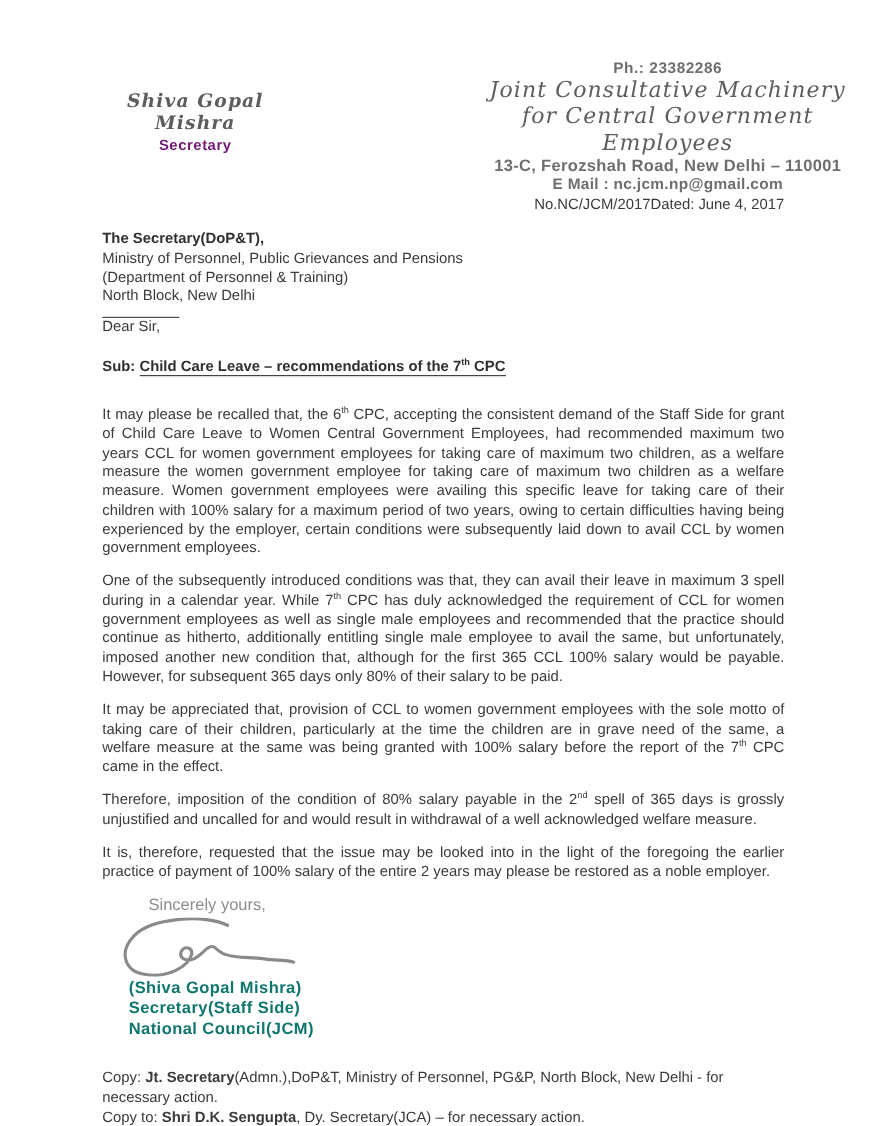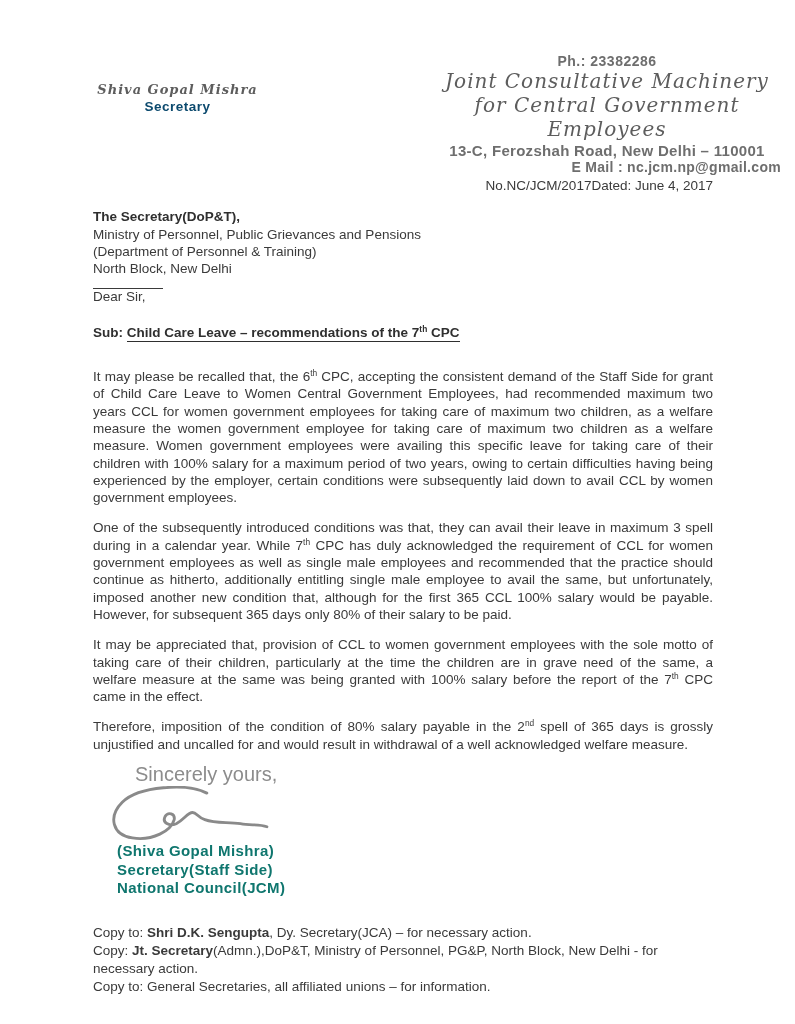--- a/index.html
+++ b/index.html
@@ -18,37 +18,37 @@
     left: 90px; top: 82px;
     width: 175px;
     text-align: center;
   }
   .script {
     font-family: "DejaVu Serif", serif;
     font-style: italic;
     color: #5d5d5d;
     letter-spacing: 1px;
   }
-  .lh-name { font-size: 13px; font-weight: bold; }
+  .lh-name { font-size: 17px; font-weight: bold; }
   .lh-title {
-    font-size: 13.5px; font-weight: bold; color: #0c4a6e;
+    font-size: 13.5px; font-weight: bold; color: #701a75;
     margin-top: 2px; letter-spacing: 0.5px;
   }
   .lh-right {
     position: absolute;
     left: 433px; top: 53px;
     width: 348px;
     text-align: center;
     color: #6e6e6e;
   }
   .lh-phone { font-size: 14px; font-weight: bold; letter-spacing: 0.5px; }
   .lh-org   { font-size: 15px; font-weight: bold; letter-spacing: 0.5px; margin-top: 2px; }
   .lh-script { font-size: 20px; line-height: 24px; }
   .lh-addr  { font-size: 15px; font-weight: bold; letter-spacing: 0.3px; margin-top: 1px; }
-  .lh-email { font-size: 14px; font-weight: bold; letter-spacing: 0.3px; text-align: right; }
+  .lh-email { font-size: 14px; font-weight: bold; letter-spacing: 0.3px; }
   
   .content {
     position: absolute;
     left: 93px; top: 177px;
     width: 620px;
     font-size: 13.5px;
     line-height: 17.3px;
   }
   .ref-row {
     display: flex;
@@ -63,21 +63,21 @@
   .subject .u-strong { border-bottom: 1.6px solid #2f2f2f; padding-bottom: 1px; }
   .para {
     text-align: justify;
     margin: 0 0 13px 0;
   }
   .para:last-of-type { margin-bottom: 12px; }
   sup { font-size: 0.62em; vertical-align: super; line-height: 0; }
   
   .valediction {
     color: #8c8c8c;
-    font-size: 20px;
+    font-size: 15px;
     padding-left: 42px;
     margin-bottom: 3px;
   }
   .signature-wrap { height: 54px; padding-left: 14px; }
   .sig-block {
     font-weight: bold;
     color: #0f766e;
     font-size: 15px;
     line-height: 18.5px;
     letter-spacing: 0.4px;
@@ -119,35 +119,36 @@
     </div>
 
     <div class="salutation">Dear Sir,</div>
 
     <div class="subject"><span>Sub: </span><span class="u-strong"><span>Child Care Leave – recommendations of the 7</span><sup>th</sup><span> CPC</span></span></div>
 
     <div class="para"><span>It may please be recalled that, the 6</span><sup>th</sup><span> CPC, accepting the consistent demand of the Staff Side for grant of Child Care Leave to Women Central Government Employees, had recommended maximum two years CCL for women government employees for taking care of maximum two children, as a welfare measure the women government employee for taking care of maximum two children as a welfare measure. Women government employees were availing this specific leave for taking care of their children with 100% salary for a maximum period of two years, owing to certain difficulties having being experienced by the employer, certain conditions were subsequently laid down to avail CCL by women government employees.</span></div>
     <div class="para"><span>One of the subsequently introduced conditions was that, they can avail their leave in maximum 3 spell during in a calendar year. While 7</span><sup>th</sup><span> CPC has duly acknowledged the requirement of CCL for women government employees as well as single male employees and recommended that the practice should continue as hitherto, additionally entitling single male employee to avail the same, but unfortunately, imposed another new condition that, although for the first 365 CCL 100% salary would be payable. However, for subsequent 365 days only 80% of their salary to be paid.</span></div>
     <div class="para"><span>It may be appreciated that, provision of CCL to women government employees with the sole motto of taking care of their children, particularly at the time the children are in grave need of the same, a welfare measure at the same was being granted with 100% salary before the report of the 7</span><sup>th</sup><span> CPC came in the effect.</span></div>
     <div class="para"><span>Therefore, imposition of the condition of 80% salary payable in the 2</span><sup>nd</sup><span> spell of 365 days is grossly unjustified and uncalled for and would result in withdrawal of a well acknowledged welfare measure.</span></div>
+    <div class="para"><span>It is, therefore, requested that the issue may be looked into in the light of the foregoing the earlier practice of payment of 100% salary of the entire 2 years may please be restored as a noble employer.</span></div>
 
     <div class="valediction">Sincerely yours,</div>
 
     <div class="signature-wrap">
       <svg width="165" height="54" viewBox="0 0 160 53">
         <path d="M 97 7 C 78 -3 30 0 14 16 C 0 30 4 48 24 51 C 44 54 62 44 65 33 C 66 27 59 25 56 30 C 53 36 60 40 67 37 C 75 33 78 26 83 26 C 87 26 88 31 95 33 C 106 37 118 35 130 37 C 140 39 148 37 156 40" fill="none" stroke="#8a8a8a" stroke-width="2.8" stroke-linecap="round" stroke-linejoin="round"></path>
       </svg>
     </div>
 
     <div class="sig-block">
       <div>(Shiva Gopal Mishra)</div>
       <div>Secretary(Staff Side)</div>
       <div>National Council(JCM)</div>
     </div>
 
     <div class="copies">
+      <div><span>Copy: </span><b>Jt. Secretary</b><span>(Admn.),DoP&amp;T, Ministry of Personnel, PG&amp;P, North Block, New Delhi - for necessary action.</span></div>
       <div><span>Copy to: </span><b>Shri D.K. Sengupta</b><span>, Dy. Secretary(JCA) – for necessary action.</span></div>
-      <div><span>Copy: </span><b>Jt. Secretary</b><span>(Admn.),DoP&amp;T, Ministry of Personnel, PG&amp;P, North Block, New Delhi - for necessary action.</span></div>
       <div><span>Copy to: General Secretaries, all affiliated unions – for information.</span></div>
     </div>
 
   </div>
 </div>
 
 </body></html>

